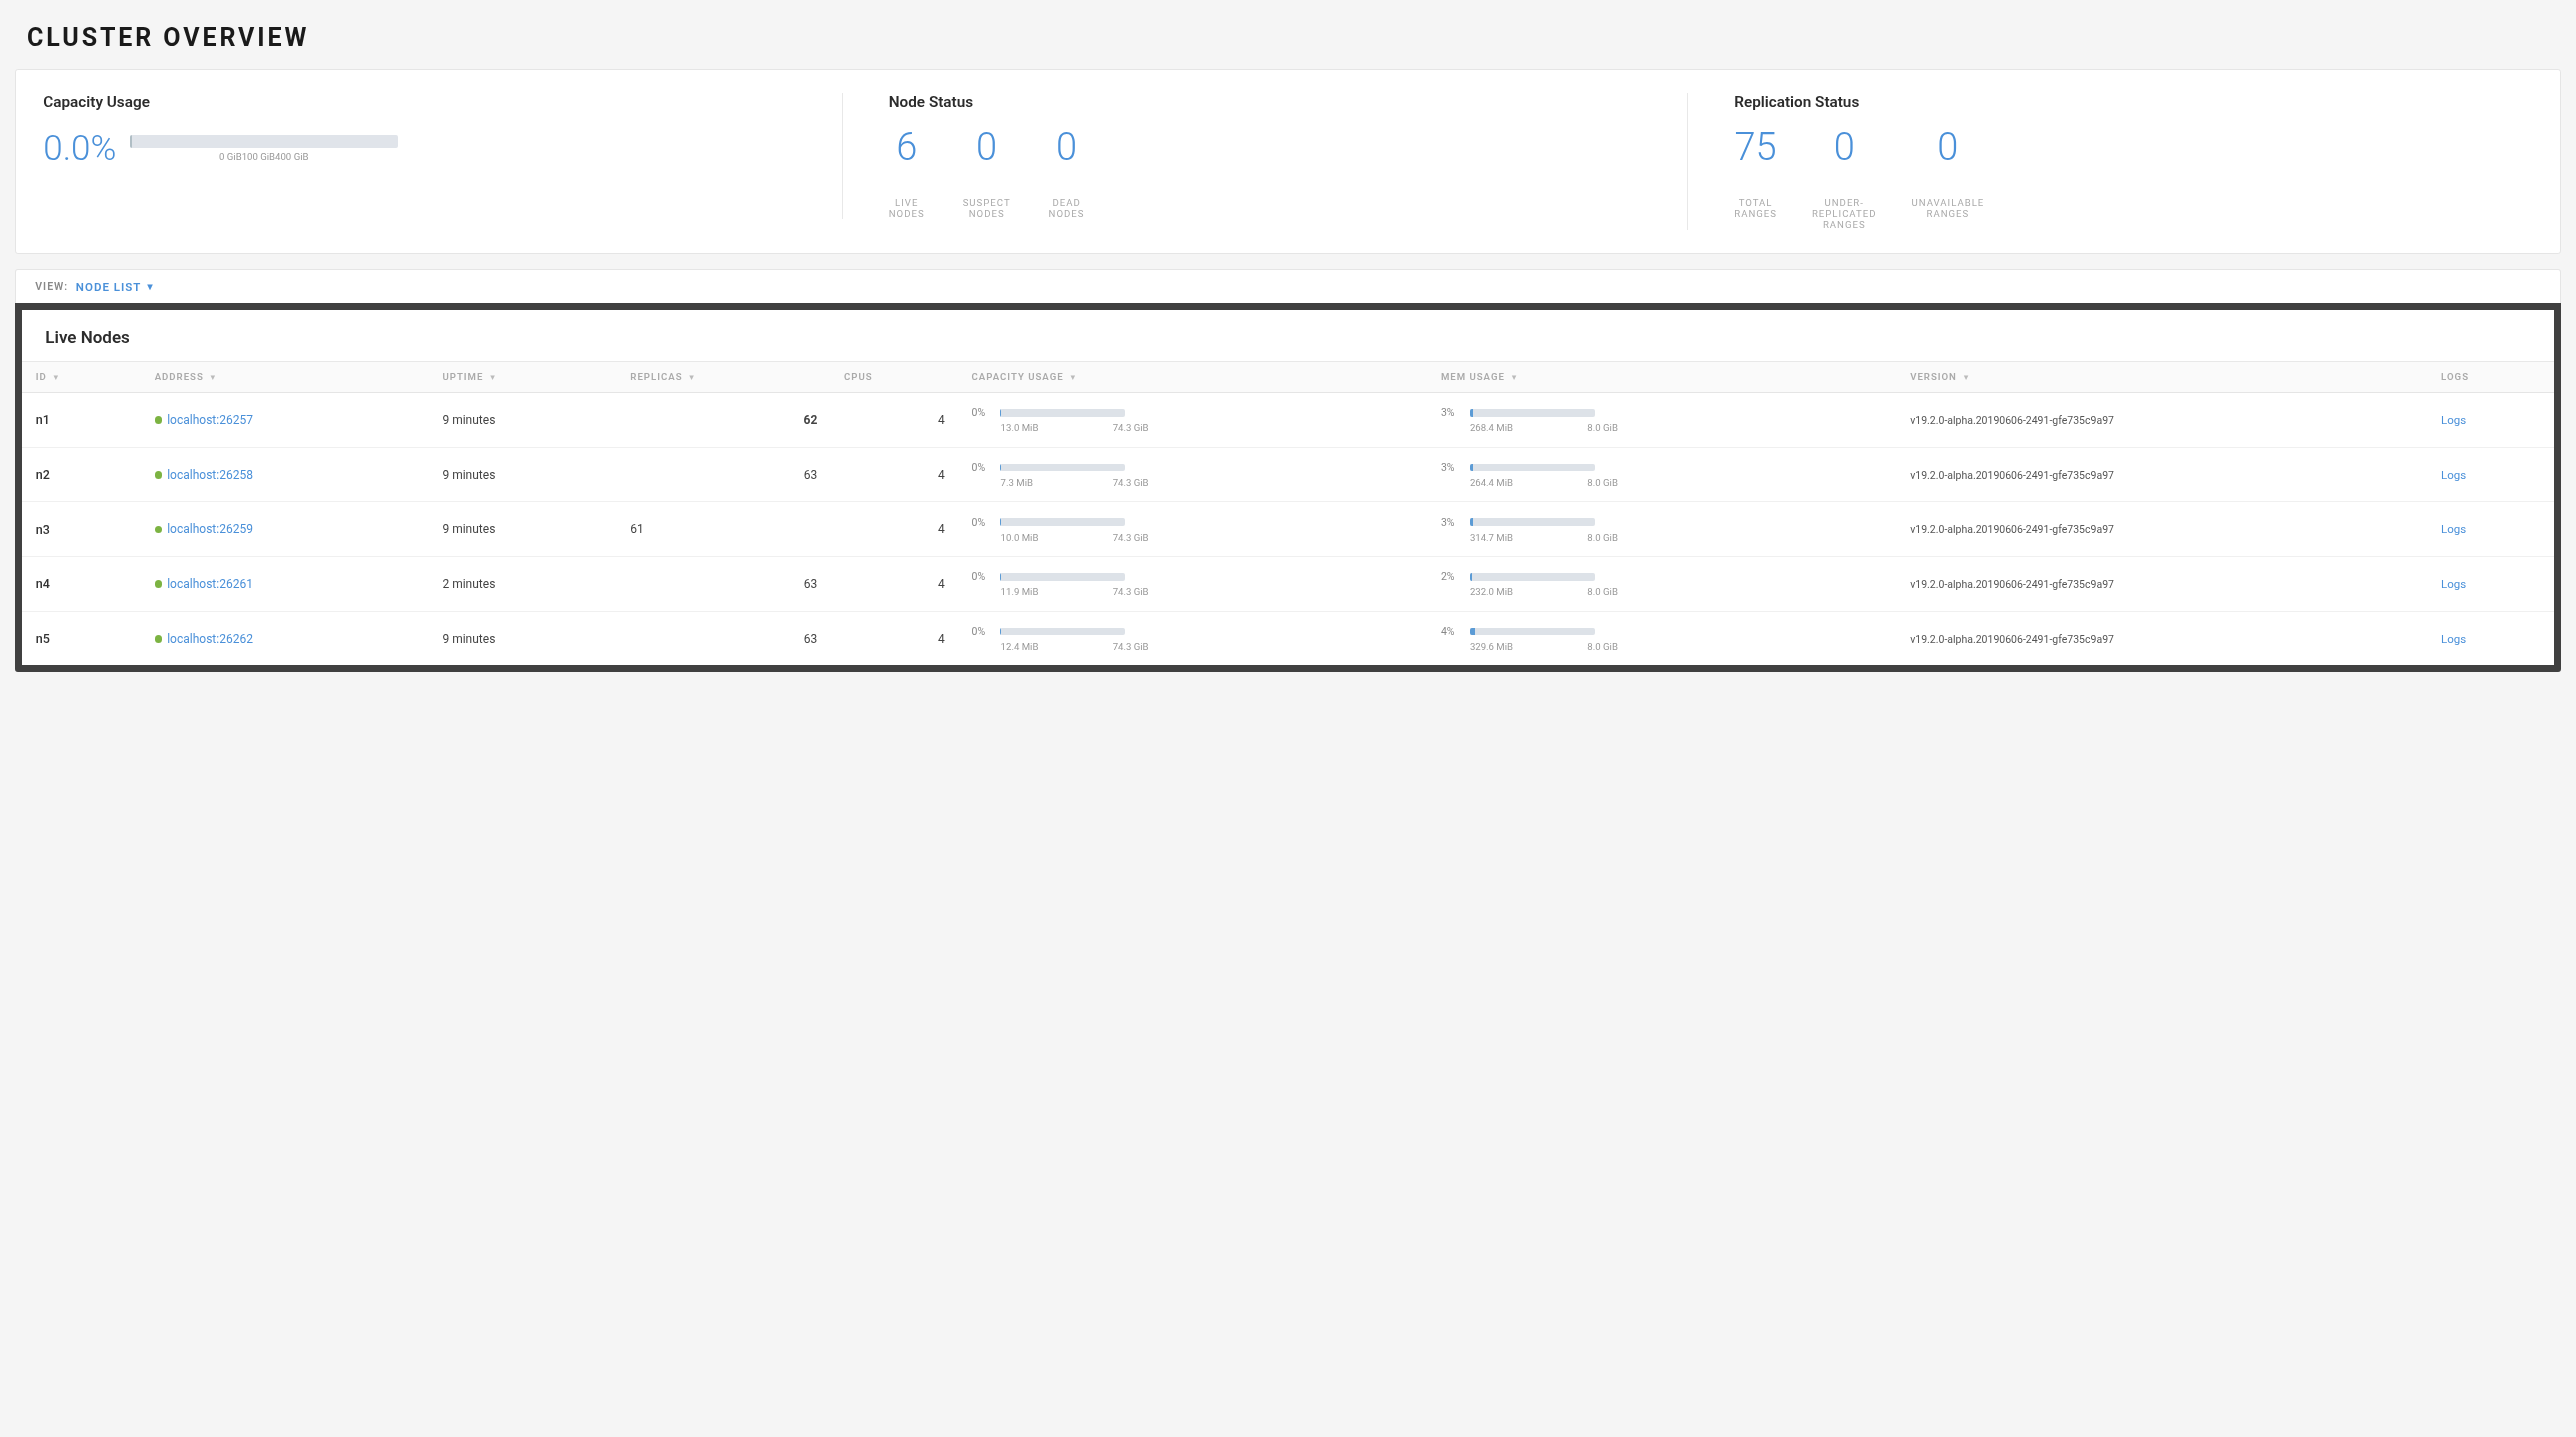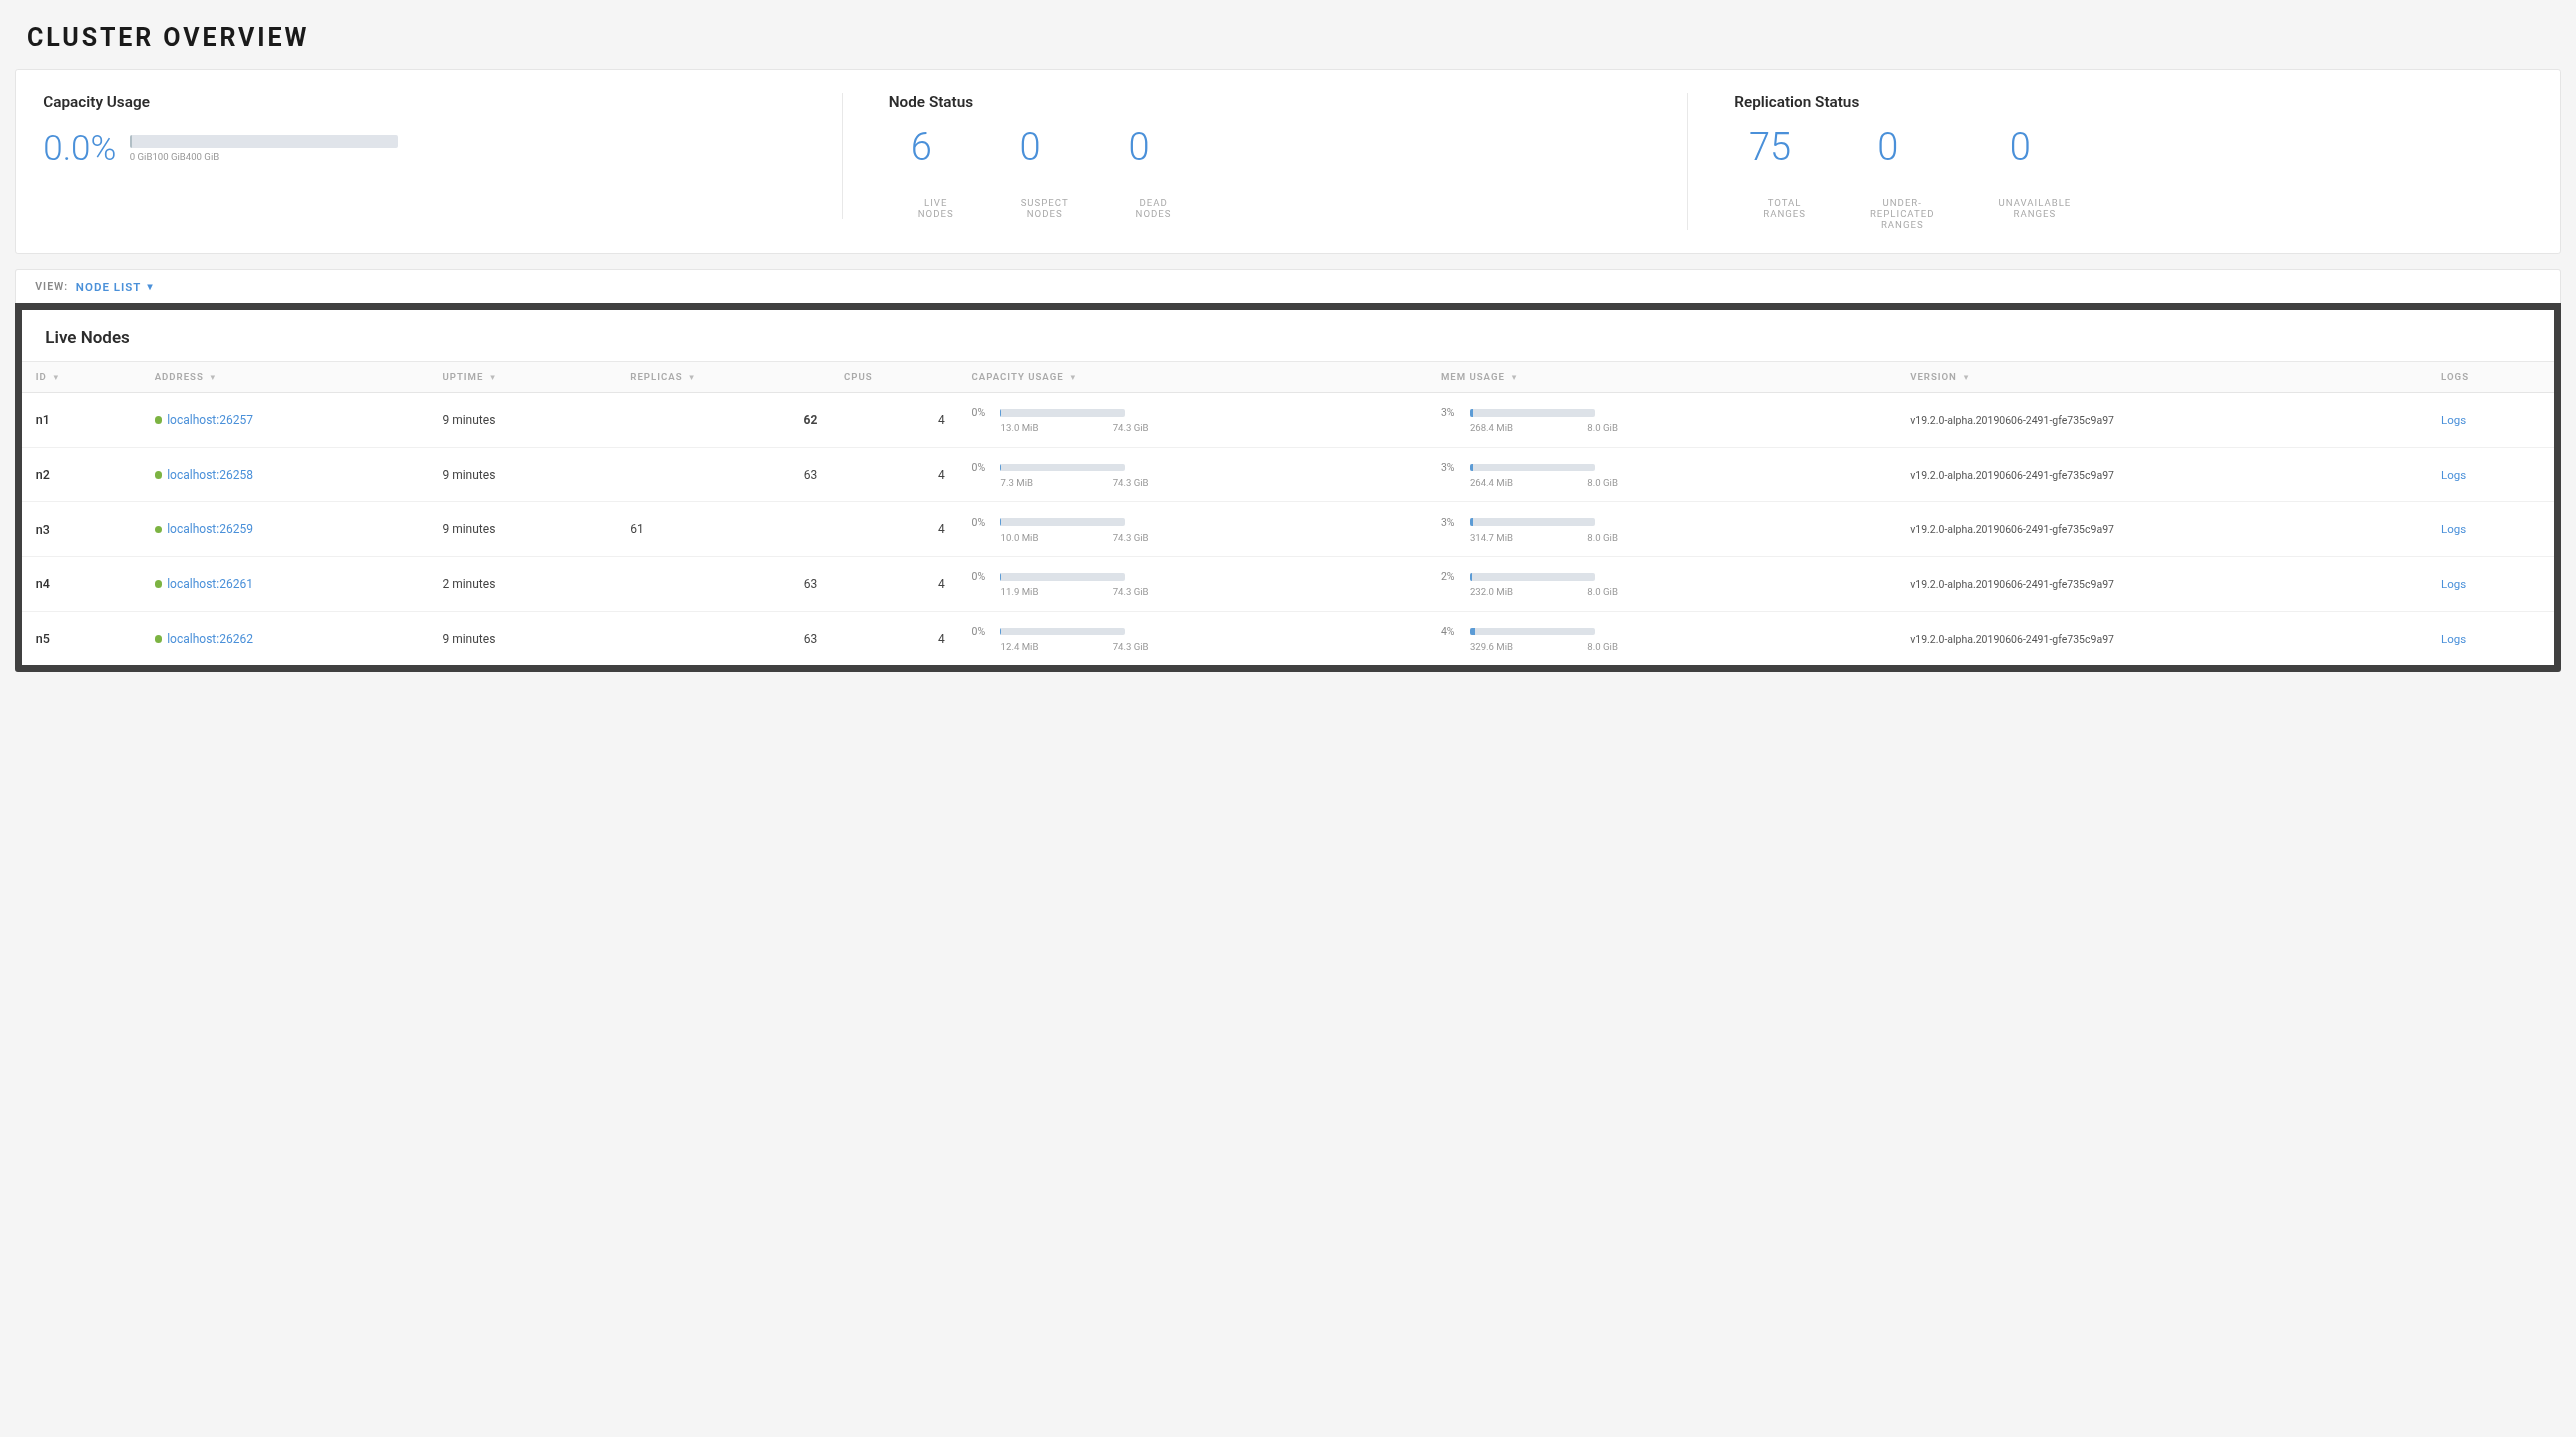--- a/index.html
+++ b/index.html
@@ -61,21 +61,21 @@
       position: relative;
       overflow: hidden;
     }
     .capacity-bar-fill {
       background: #b0bec5;
       height: 100%;
       border-radius: 1.9px;
     }
     .capacity-bar-tick-row {
       display: flex;
-      justify-content: flex-start;
+      justify-content: center;
       margin-top: 2.9px;
       font-size: 9.6px;
       color: #999;
     }
     .capacity-details {
       margin-top: 13.4px;
       display: flex;
       gap: 35px;
     }
     .capacity-detail-item label {
@@ -107,21 +107,20 @@
       line-height: 1;
     }
     .status-label {
       font-size: 9.6px;
       letter-spacing: 1px;
       color: #aaa;
       text-transform: uppercase;
       text-align: center;
       margin-top: 31px;
       white-space: nowrap;
-      margin-left: 29px;
     }
     .replication-numbers {
       display: flex;
       gap: 35px;
       align-items: flex-start;
     }
     .view-bar {
       background: #fff;
       border: 1px solid #e5e5e5;
       border-radius: 2.9px;

